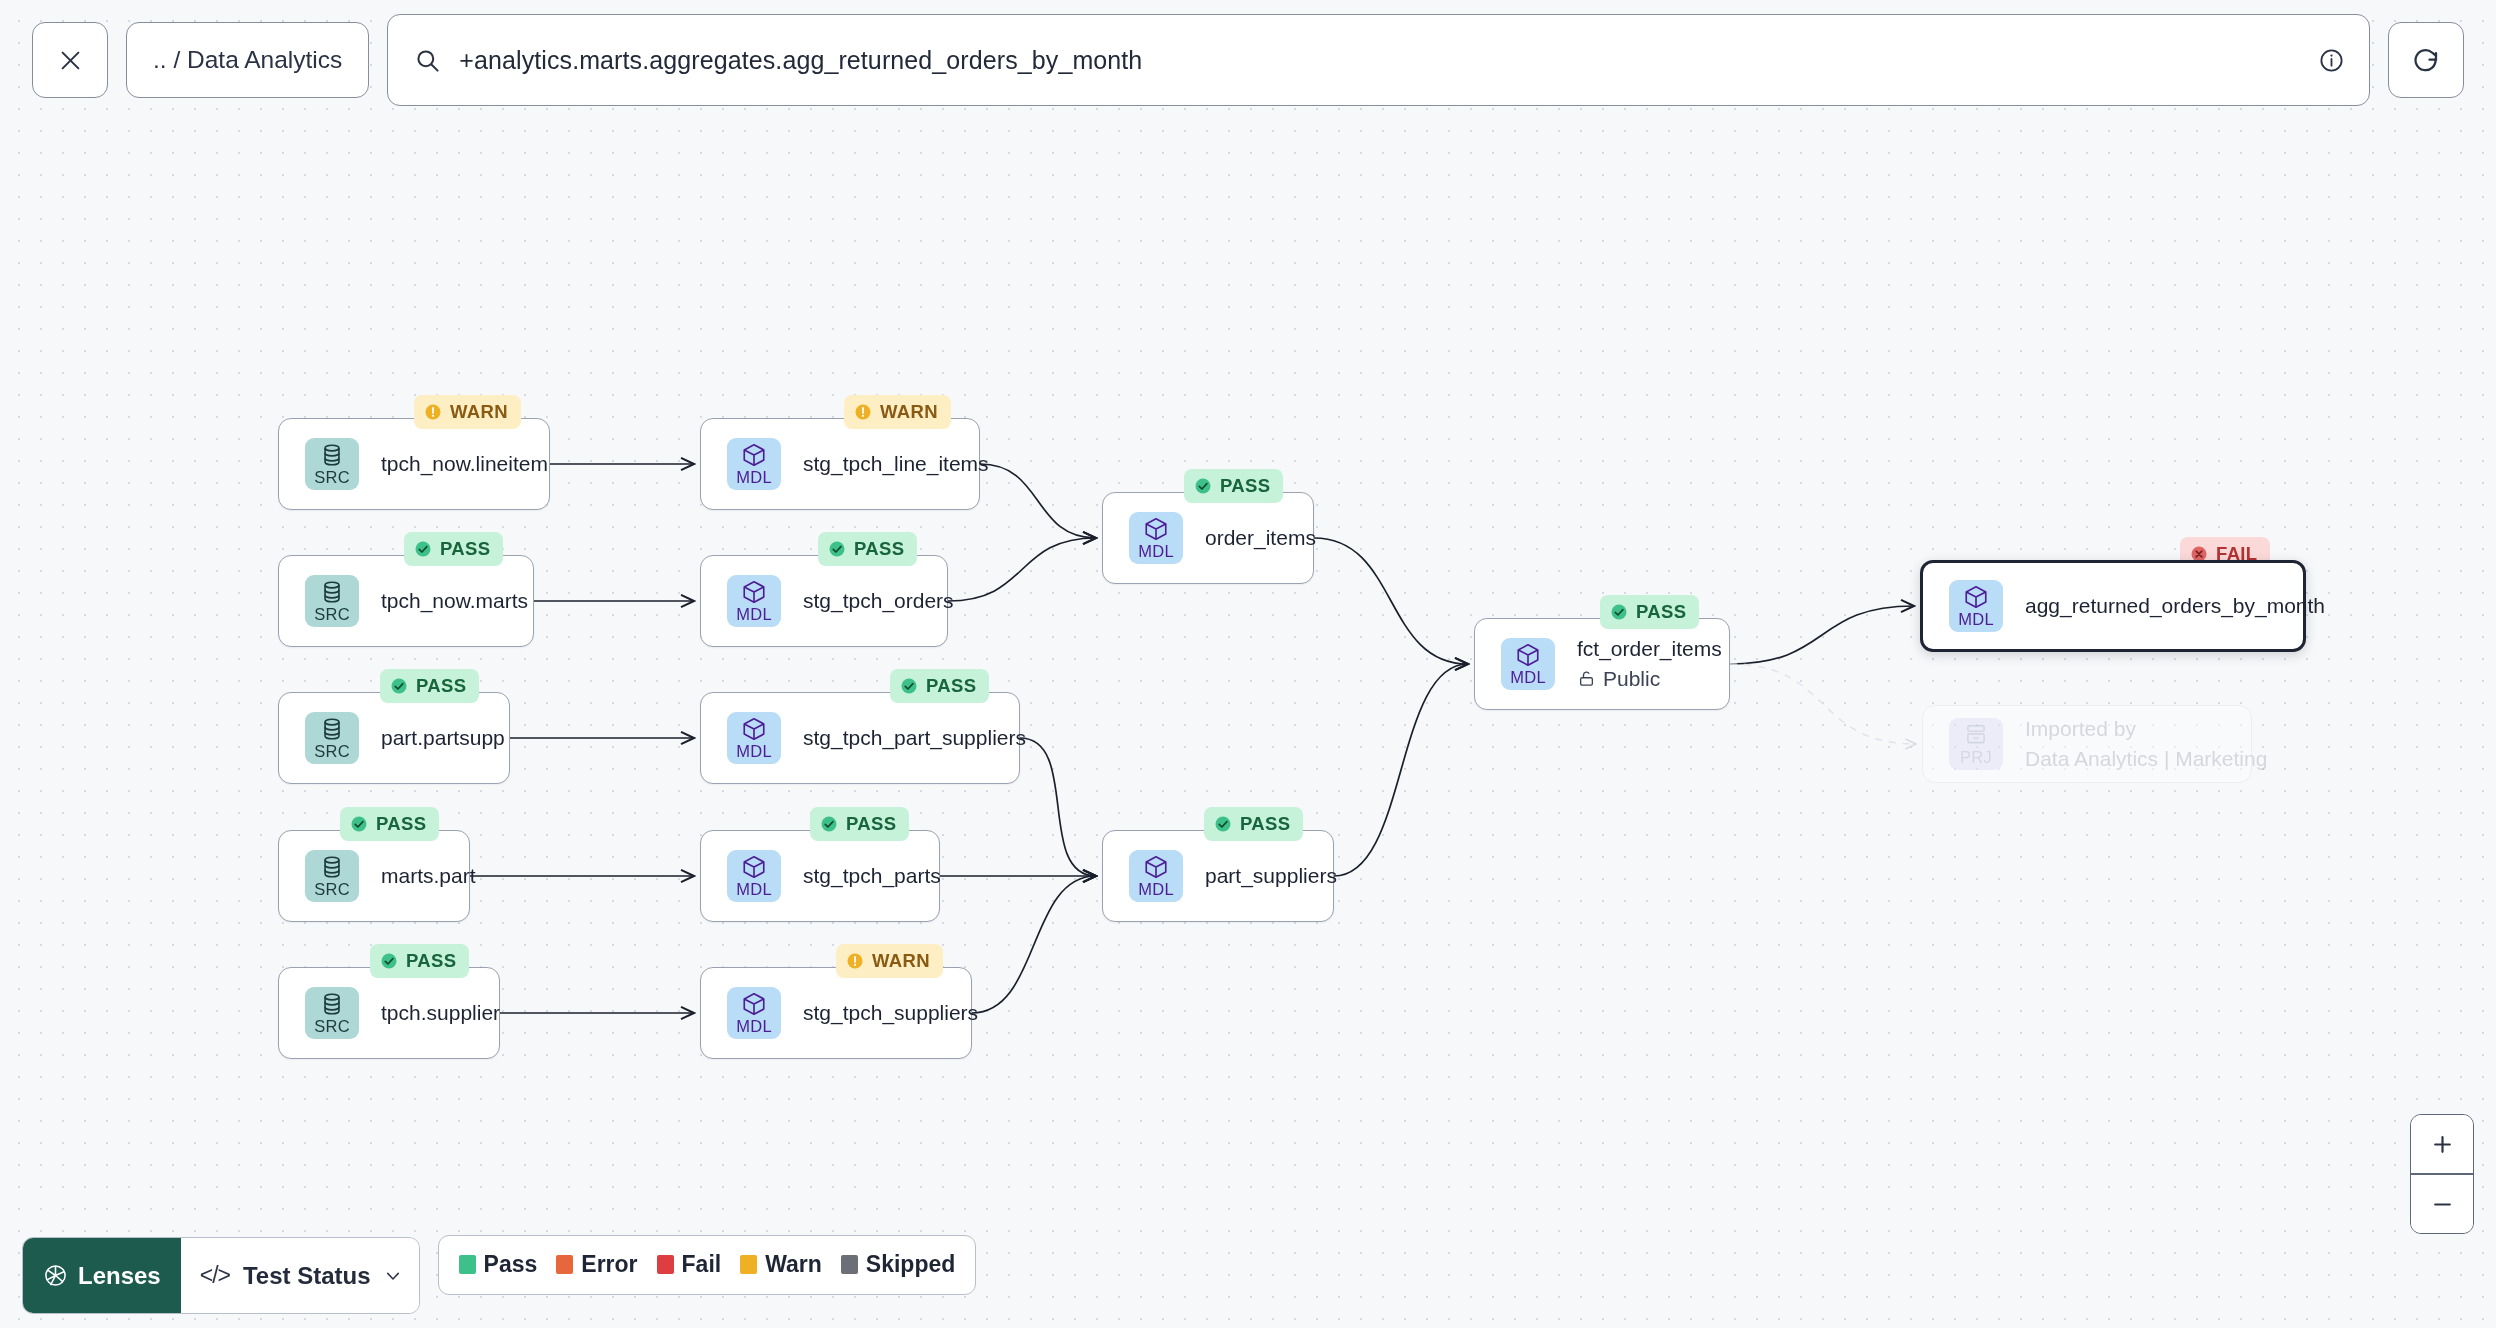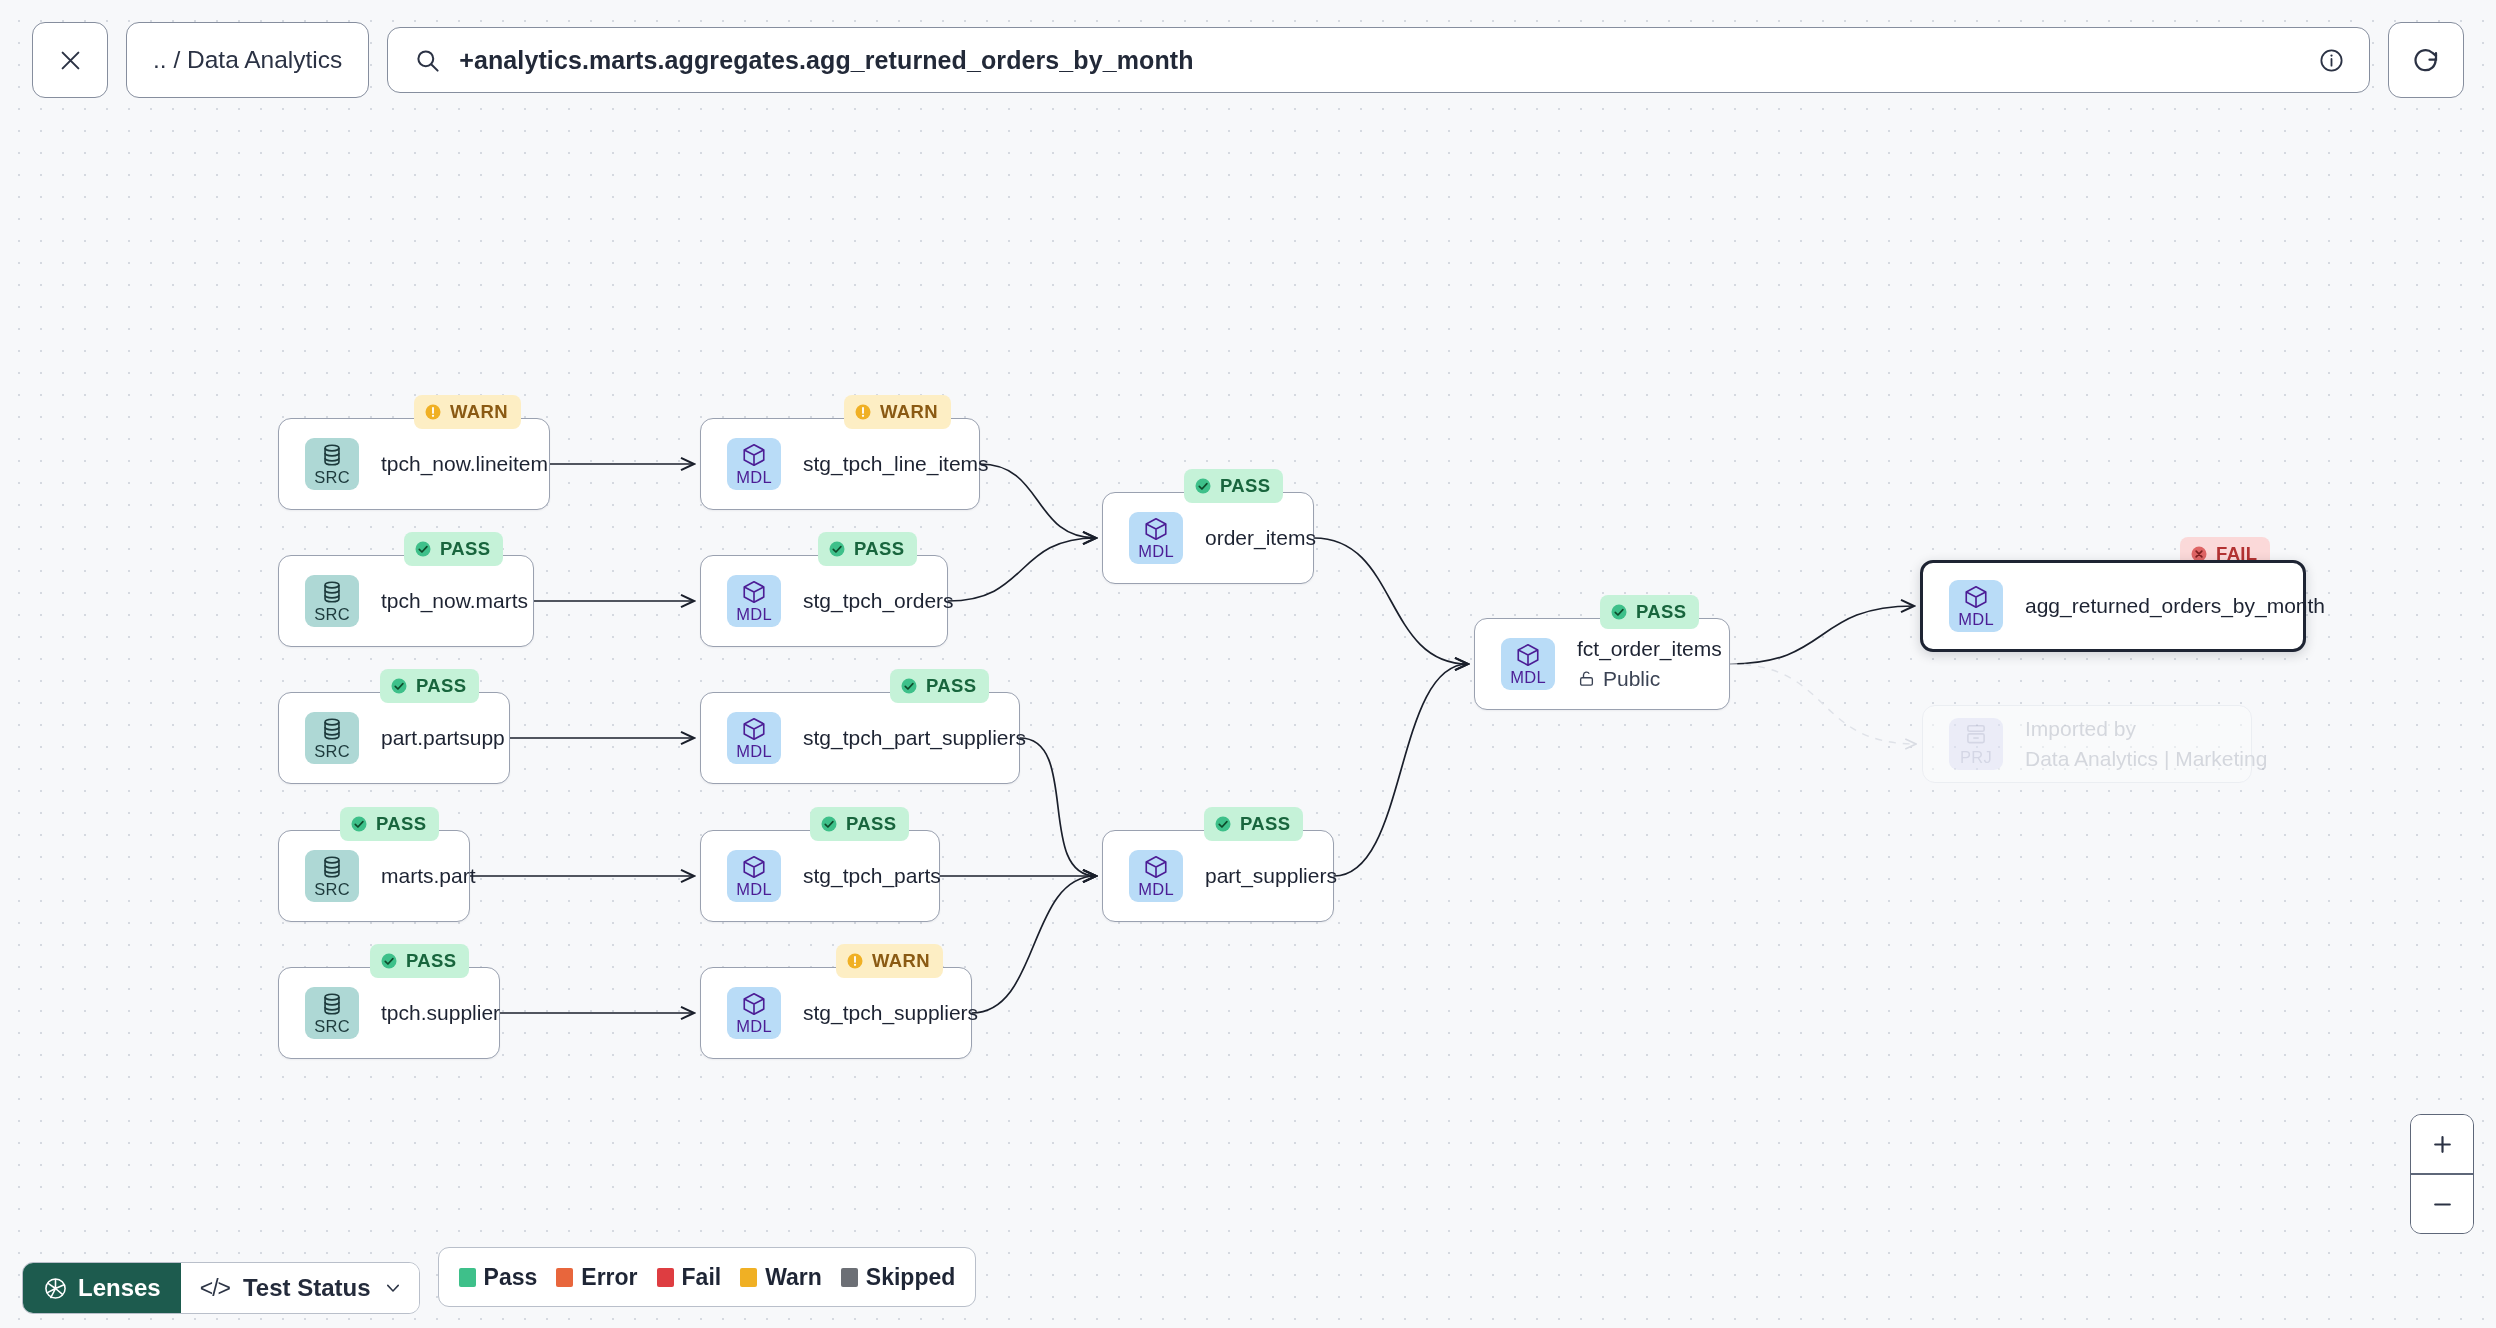--- a/index.html
+++ b/index.html
@@ -56,30 +56,29 @@
     padding: 0 26px;
     font-size: 24.5px;
     color: #2b3244;
     cursor: pointer;
     flex: 0 0 auto;
     white-space: nowrap;
   }
 
   .searchbar {
     flex: 1 1 auto;
-    height: 66px;
+    height: 92px;
     background: #ffffff;
     border: 1.6px solid #868e9e;
     border-radius: 13px;
     display: flex;
     align-items: center;
     padding: 0 24px 0 26px;
     gap: 18px;
     cursor: text;
-    font-weight: bold;
   }
   .searchbar .s-ico { width: 27px; height: 27px; flex: 0 0 auto; color:#2b3244;}
   .searchbar .s-val {
     flex: 1 1 auto;
     font-size: 25px;
     color: #222938;
     letter-spacing: .1px;
     white-space: nowrap;
     overflow: hidden;
   }
@@ -201,21 +200,21 @@
     left: 22px;
     bottom: 14px;
     display: flex;
     align-items: center;
     gap: 18px;
     z-index: 30;
   }
   .lens-group {
     display: flex;
     align-items: stretch;
-    height: 52px;
+    height: 77px;
     border-radius: 11px;
     overflow: hidden;
     border: 1.4px solid #b9bfca;
     background: #fff;
     margin-top: 22px;
   }
   .lens-btn {
     background: #1d5b4e;
     color: #ffffff;
     display: flex; align-items: center; gap: 10px;

